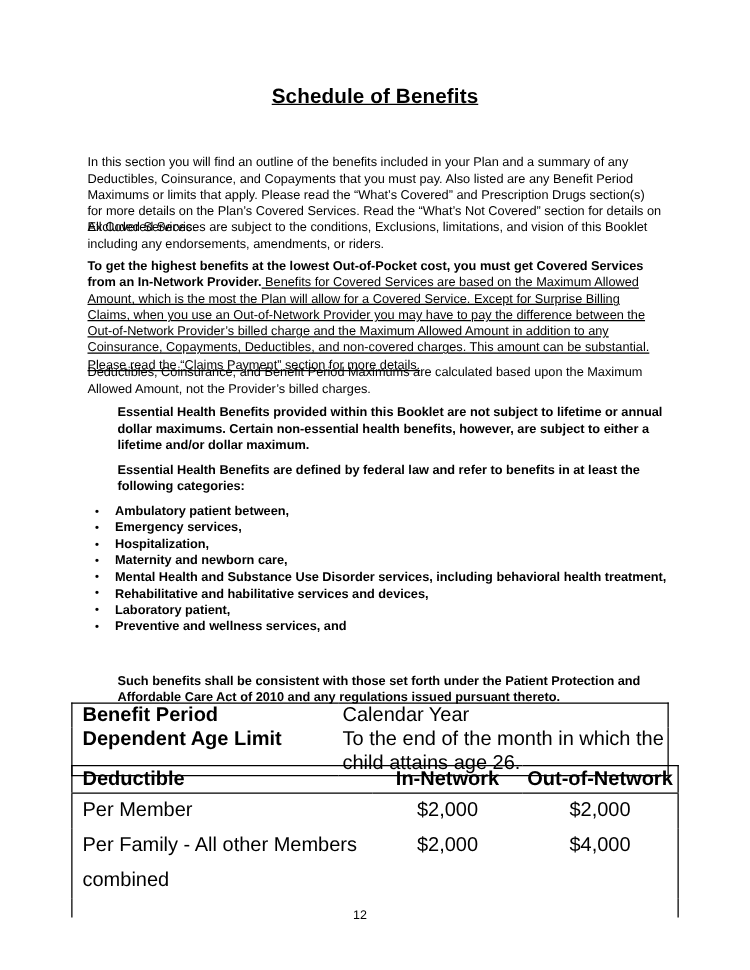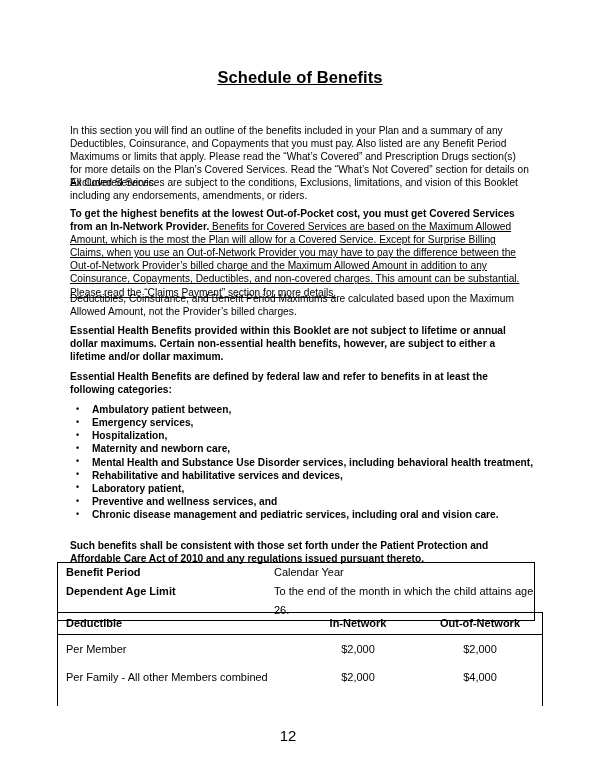--- a/index.html
+++ b/index.html
@@ -46,20 +46,21 @@
     position: absolute;
     left: 0;
     width: 460px;
     font-size: 10.2px;
     line-height: 13.1px;
     margin: 0;
     text-align: left;
   }
   .para.bold {
     font-weight: bold;
+    margin-left: 24px;
   }
   .lead {
     font-weight: bold;
   }
   .rest {
     font-weight: normal;
     text-decoration: underline;
   }
 
   
@@ -91,21 +92,21 @@
 
   
   .tbl {
     position: absolute;
     border-collapse: collapse;
     width: 478px;
     left: -13px;
     table-layout: fixed;
   }
   .tbl td {
-    font-size: 11px;
+    font-size: 16px;
     padding: 0;
     vertical-align: top;
     border: 0;
   }
   #table-benefit-period {
     top: 562px;
     border: 1.1px solid #000000;
   }
   #table-benefit-period td {
     height: 19px;
@@ -155,21 +156,21 @@
     height: 15px;
   }
 
   
   #page-number {
     position: absolute;
     left: 0;
     top: 727px;
     width: 576px;
     text-align: center;
-    font-size: 15px;
+    font-size: 10px;
   }
 </style>
 </head>
 <body>
 
 <div id="page">
   <div id="content">
 
     <h1 class="doc-title">Schedule of Benefits</h1>
 
@@ -187,21 +188,20 @@
 
     <ul id="bullets">
       <li>Ambulatory patient between,</li>
       <li>Emergency services,</li>
       <li>Hospitalization,</li>
       <li>Maternity and newborn care,</li>
       <li>Mental Health and Substance Use Disorder services, including behavioral health treatment,</li>
       <li>Rehabilitative and habilitative services and devices,</li>
       <li>Laboratory patient,</li>
       <li>Preventive and wellness services, and</li>
-      <li>Chronic disease management and pediatric services, including oral and vision care.</li>
     </ul>
 
     <p class="para bold" style="top:539px;">Such benefits shall be consistent with those set forth under the Patient Protection and Affordable Care Act of 2010 and any regulations issued pursuant thereto.</p>
 
     <table class="tbl" id="table-benefit-period">
       <tbody>
         <tr>
           <td class="c-label">Benefit Period</td>
           <td class="c-value">Calendar Year</td>
         </tr>

